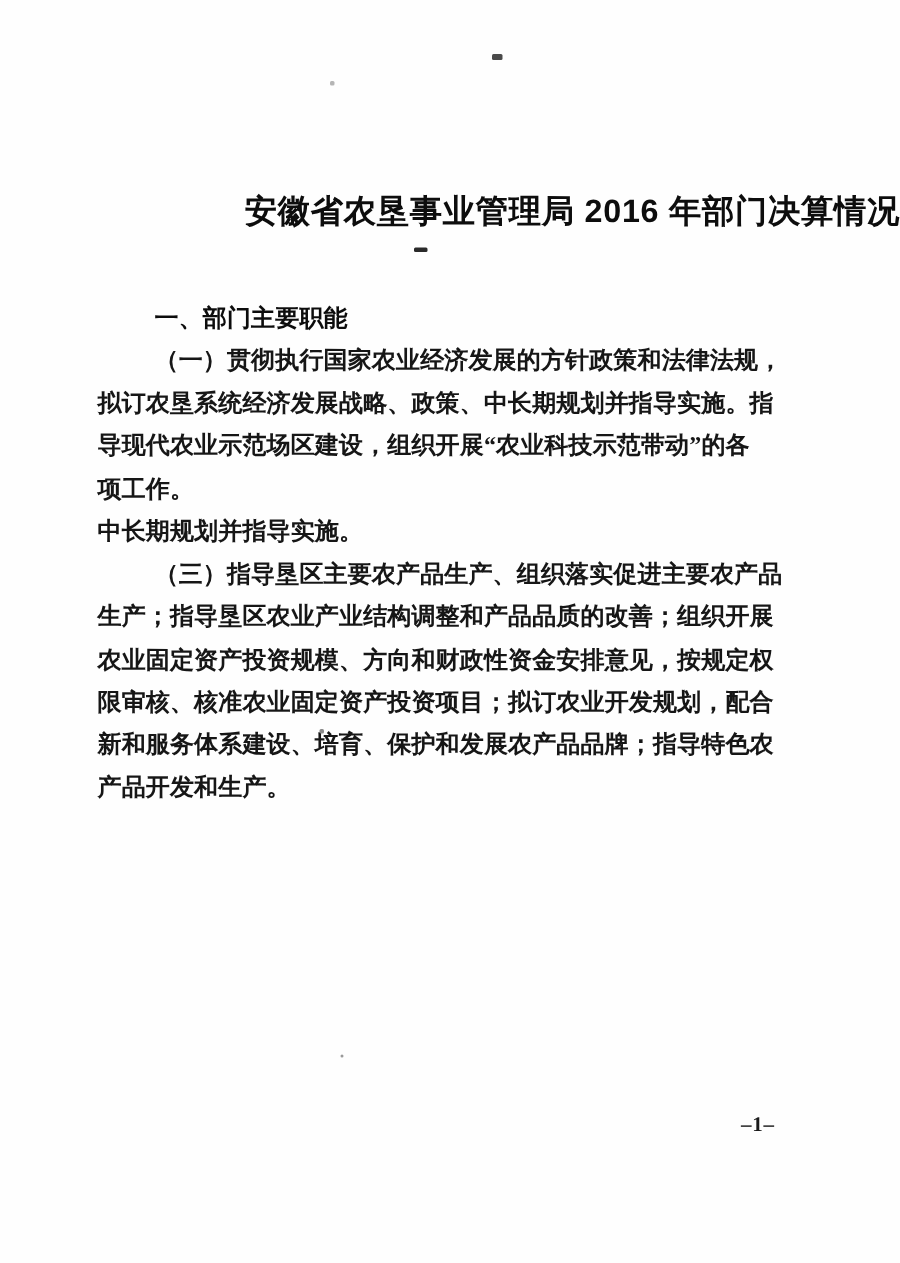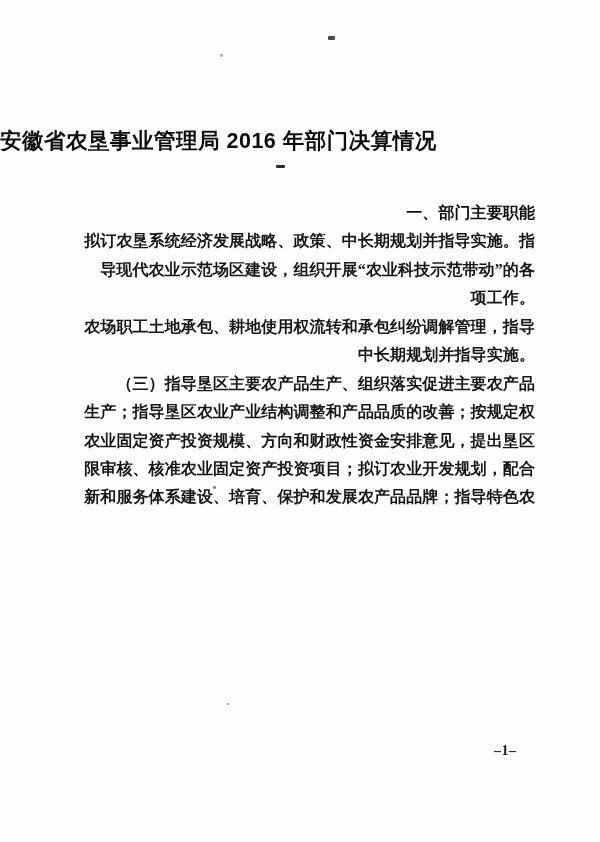--- a/index.html
+++ b/index.html
@@ -13,43 +13,42 @@
     height: 842px;
     background: #fefefe;
     overflow: hidden;
     font-family: "Liberation Serif", "DejaVu Serif", serif;
   }
   .doc-title {
     position: absolute;
     top: 126px;
     left: 0;
     width: 100%;
-    text-align: left;
+    text-align: right;
     font-family: "Liberation Sans", "DejaVu Sans", sans-serif;
     font-weight: bold;
     font-size: 21.5px;
     letter-spacing: 0.5px;
     color: #0d0d0d;
     white-space: nowrap;
   }
   .title-mark {
     position: absolute;
     top: 165px;
     left: 276px;
     width: 9px;
     height: 3px;
     background: #2a2a2a;
     border-radius: 1px;
   }
   .body-text {
     position: absolute;
     top: 199px;
-    left: 75px;
+    left: 65px;
     width: 460px;
-    text-align: right;
   }
   .line {
     height: 28.45px;
     line-height: 28.45px;
     font-size: 16px;
     font-weight: bold;
     color: #161616;
     white-space: nowrap;
     letter-spacing: 0.1px;
   }
@@ -84,30 +83,31 @@
 <div class="page">
 
   <span class="speck speck-1"></span>
   <span class="speck speck-2"></span>
 
   <div class="doc-title">安徽省农垦事业管理局 2016 年部门决算情况</div>
   <div class="title-mark"></div>
 
   <div class="body-text">
     <div class="line indent heading">一、部门主要职能</div>
+    <div class="line indent">（一）贯彻执行国家农业经济发展的方针政策和法律法规，</div>
     <div class="line">拟订农垦系统经济发展战略、政策、中长期规划并指导实施。指</div>
     <div class="line">导现代农业示范场区建设，组织开展“农业科技示范带动”的各</div>
     <div class="line">项工作。</div>
-    <div class="line">农场职工土地承包、耕地使用权流转和承包纠纷调解管理，指导</div>
     <div class="line">中长期规划并指导实施。</div>
     <div class="line indent">（三）指导垦区主要农产品生产、组织落实促进主要农产品</div>
-    <div class="line">生产；指导垦区农业产业结构调整和产品品质的改善；按规定权</div>
-    <div class="line">农业固定资产投资规模、方向和财政性资金安排意见，提出垦区</div>
+    <div class="line">生产；指导垦区农业产业结构调整和产品品质的改善；组织开展</div>
+    <div class="line">农业固定资产投资规模、方向和财政性资金安排意见，按规定权</div>
     <div class="line">限审核、核准农业固定资产投资项目；拟订农业开发规划，配合</div>
     <div class="line">新和服务体系建设、培育、保护和发展农产品品牌；指导特色农</div>
+    <div class="line">产品开发和生产。</div>
   </div>
 
   <span class="speck speck-3"></span>
   <span class="speck speck-4"></span>
 
   <div class="page-num">–1–</div>
 
 </div>
 
 </body></html>

